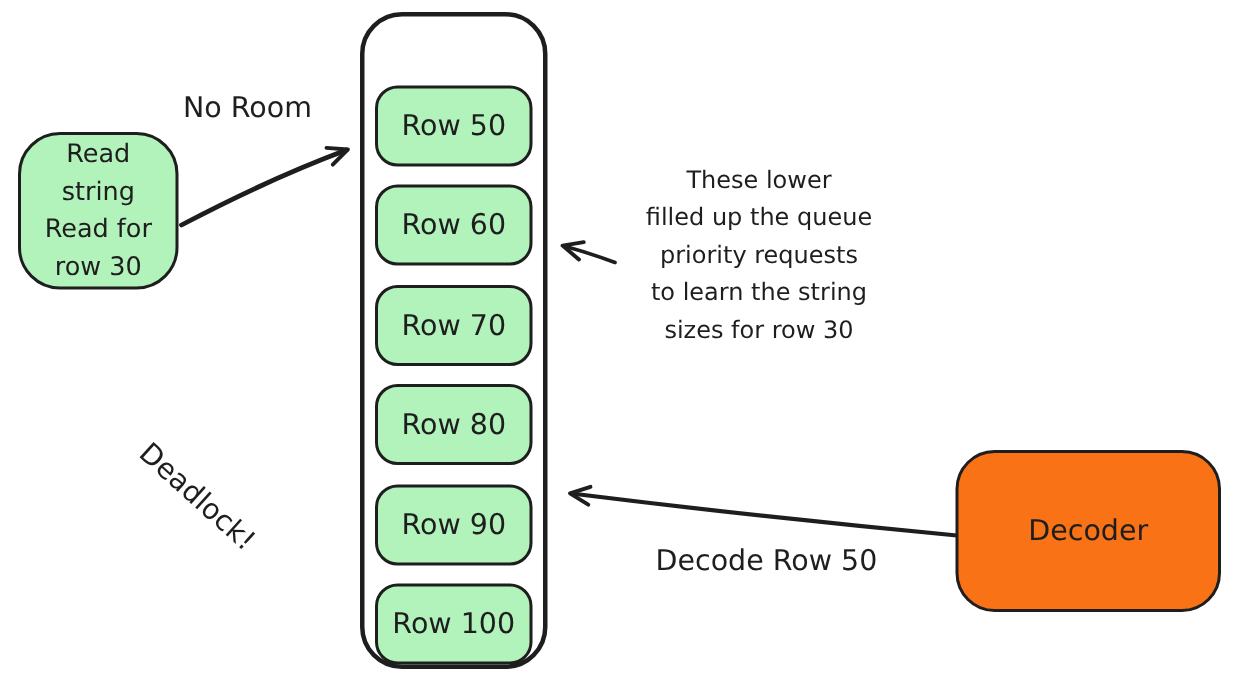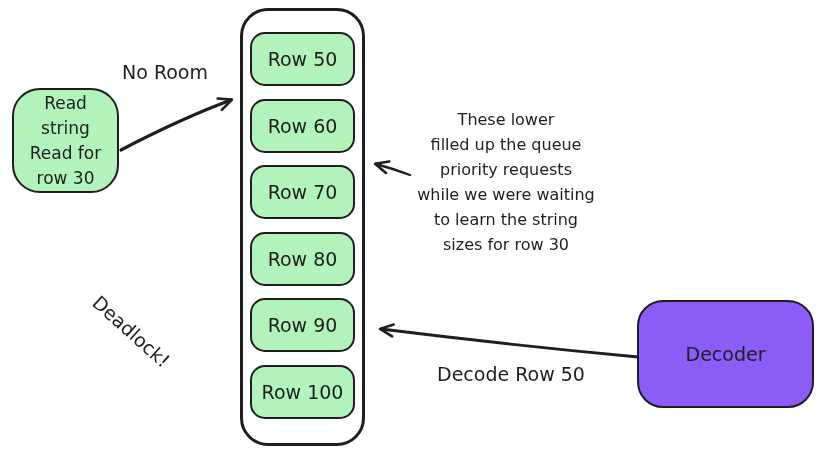--- a/index.html
+++ b/index.html
@@ -13,37 +13,38 @@
   }
   .node{
     position:absolute;
     border:2.5px solid #1e1e1e;
     display:flex;flex-direction:column;
     align-items:center;justify-content:center;
     text-align:center;
     box-sizing:border-box;
   }
   .green{background:#b2f2bb;}
-  .pink{background:#8b5cf6;justify-content:center;}
+  .pink{background:#f97316;justify-content:center;}
 
   .read-box{
     left:12px;top:88px;width:107px;height:105px;
     border-radius:28px;
     font-size:17px;line-height:25px;
   }
   .queue{
     left:240px;top:8px;width:125px;height:438px;
     border:3px solid #1e1e1e;border-radius:28px;
     background:#ffffff;
     position:absolute;
     display:flex;flex-direction:column;
     align-items:center;
     padding-top:21px;
     gap:12.5px;
     box-sizing:border-box;
+    justify-content:flex-end;
   }
   .queue-row{
     position:static;
     width:105px;height:54px;
     border-radius:15px;
     font-size:19px;
     flex:0 0 auto;
   }
   .decoder-box{
     left:637px;top:300px;width:177px;height:108px;
@@ -111,18 +112,17 @@
   </div>
 
   <div class="label no-room">No Room</div>
   <div class="label deadlock">Deadlock!</div>
   <div class="label decode-row">Decode Row 50</div>
 
   <div class="queue-note">
     <div>These lower</div>
     <div>filled up the queue</div>
     <div>priority requests</div>
-    <div>while we were waiting</div>
     <div>to learn the string</div>
     <div>sizes for row 30</div>
   </div>
 
 </div>
 
 </body></html>

